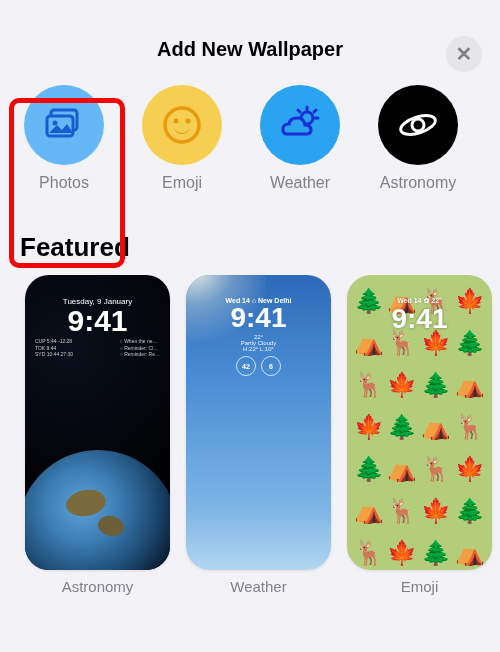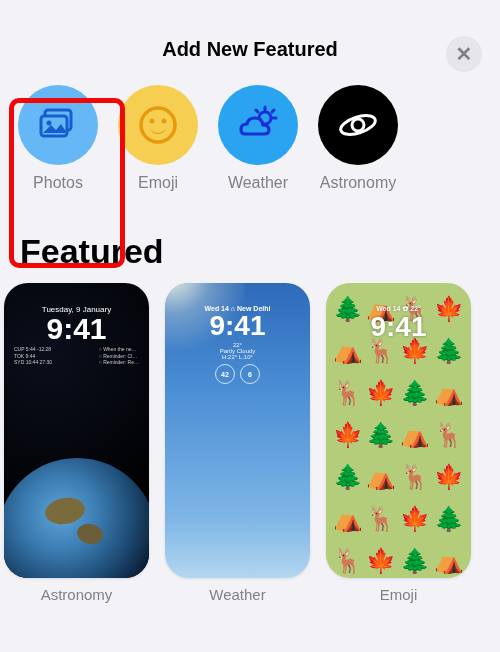--- a/index.html
+++ b/index.html
@@ -40,22 +40,22 @@
       border-radius: 18px;
       background: #e5e5ea;
       display: flex; align-items: center; justify-content: center;
       font-size: 20px;
       color: #808086;
       font-weight: 700;
       cursor: pointer;
     }
     .categories {
       display: flex;
-      gap: 12px;
-      padding: 10px 14px 16px;
+      gap: 30px;
+      padding: 10px 20px 16px;
       overflow-x: hidden;
     }
     .cat {
       display: flex;
       flex-direction: column;
       align-items: center;
       width: 88px;
       flex-shrink: 0;
       cursor: pointer;
       gap: 9px;
@@ -81,29 +81,29 @@
     .highlight-box {
       position: absolute;
       left: 9px; top: 78px;
       width: 116px; height: 170px;
       border: 5px solid #f20707;
       border-radius: 10px;
       pointer-events: none;
     }
 
     .section-title {
-      font-size: 34px;
+      font-size: 26px;
       font-weight: 800;
       color: #000;
       padding: 24px 20px 12px;
     }
     .featured-row {
       display: flex;
       gap: 16px;
-      padding: 0 4px;
+      padding: 0 25px;
       overflow-x: hidden;
     }
     .feat {
       flex-shrink: 0;
       width: 145px;
       display: flex;
       flex-direction: column;
       align-items: center;
       gap: 8px;
       cursor: pointer;
@@ -165,21 +165,21 @@
     }
     .emoji-overlay .wx-top { text-shadow:0 0 2px rgba(0,0,0,0.4);}
     .emoji-overlay .wx-time { text-shadow:0 0 3px rgba(0,0,0,0.4);}
   </style>
 </head>
 <body>
 
 <div class="sheet">
 
   <div class="header">
-    <div class="title">Add New Featured</div>
+    <div class="title">Add New Wallpaper</div>
     <div class="close-btn">
       <span>✕</span>
     </div>
   </div>
 
   <div class="categories">
 
     <div class="cat cat-photos">
       <div class="cat-icon">
         <svg width="42" height="42" viewBox="0 0 42 42">

